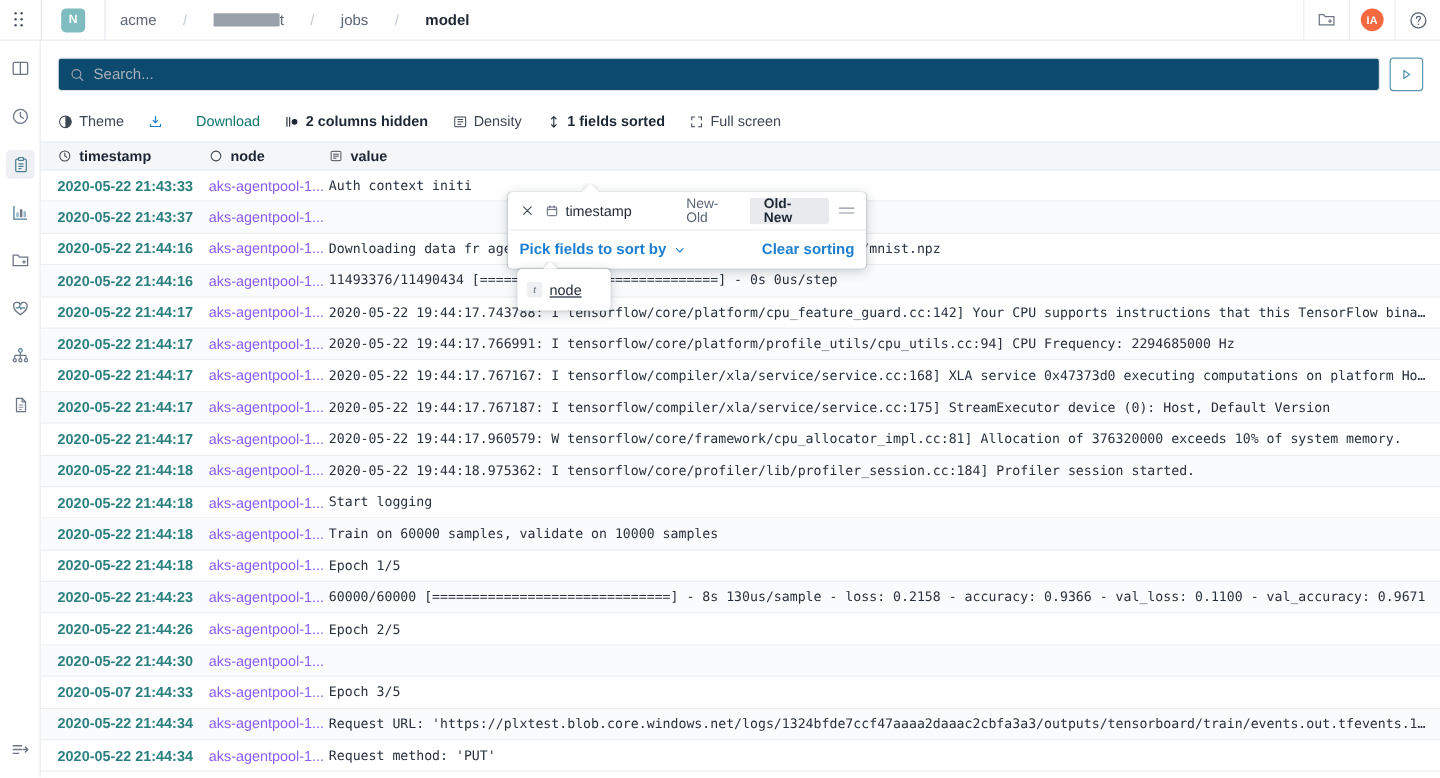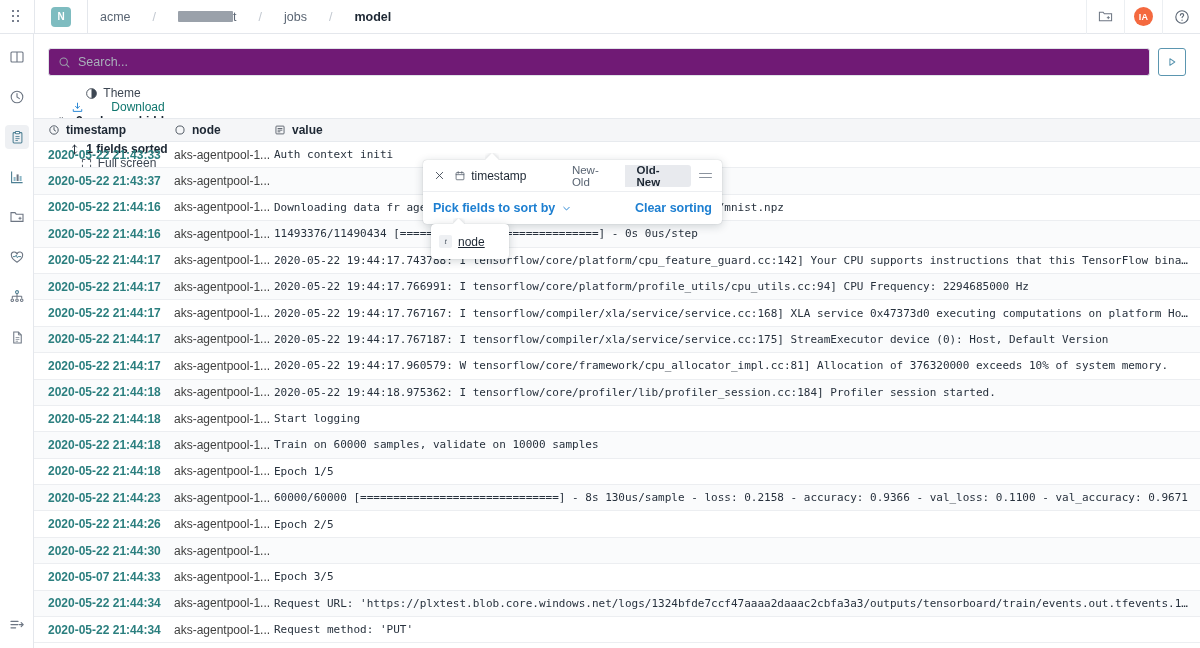--- a/index.html
+++ b/index.html
@@ -77,32 +77,32 @@
     position: absolute; top: 34px; left: 34px; width: 1166px; height: 614px;
     background: #ffffff;
   }
   
   .searchrow {
     position: absolute; top: 14px; left: 14px; width: 1138px; height: 28px;
     display: flex; align-items: center; gap: 8px;
   }
   .searchbox {
     flex: 1; height: 28px; border: 1px solid #dfe3e8; border-radius: 3px;
-    display: flex; align-items: center; padding: 0 9px; background: #701a75;
+    display: flex; align-items: center; padding: 0 9px; background: #0c4a6e;
   }
   .search-ph { font-size: 12.5px; color: #a9b0ba; margin-left: 7px; }
   .runbtn {
     width: 28px; height: 28px; border: 1px solid #5b96b0; border-radius: 3px;
     display: flex; align-items: center; justify-content: center; background: #fff;
   }
 
   
   .toolbar {
     position: absolute; top: 52px; left: 14px; height: 30px;
-    display: flex; align-items: center; gap: 0px; flex-direction: column;
+    display: flex; align-items: center; gap: 0px;
   }
   .tool {
     display: flex; align-items: center; gap: 5px; padding: 0 10px; height: 26px;
     font-size: 12px; color: #3d4652; white-space: nowrap;
   }
   .tool.first { padding-left: 0; }
   .tool.link { color: #0f766e; gap: 27px; }
   .tool.bold { font-weight: 700; color: #1d2733; }
 
   
@@ -121,21 +121,21 @@
   .row {
     display: flex; height: 26.4px; align-items: center;
     border-bottom: 1px solid #eceef1;
   }
   .row.alt { background: #fafbfc; }
   .cell-ts {
     width: 140px; padding-left: 14px; font-size: 12px; font-weight: 700; color: #2b7f7f;
     white-space: nowrap;
   }
   .cell-node {
-    width: 100px; font-size: 12px; color: #404040; white-space: nowrap;
+    width: 100px; font-size: 12px; color: #8b5cf6; white-space: nowrap;
     overflow: hidden; text-overflow: ellipsis;
   }
   .cell-val {
     flex: 1; font-family: "DejaVu Sans Mono", "Liberation Mono", monospace;
     font-size: 11px; color: #27313d; white-space: nowrap;
     overflow: hidden; text-overflow: ellipsis; padding-right: 12px;
   }
 
   
   .popover {

